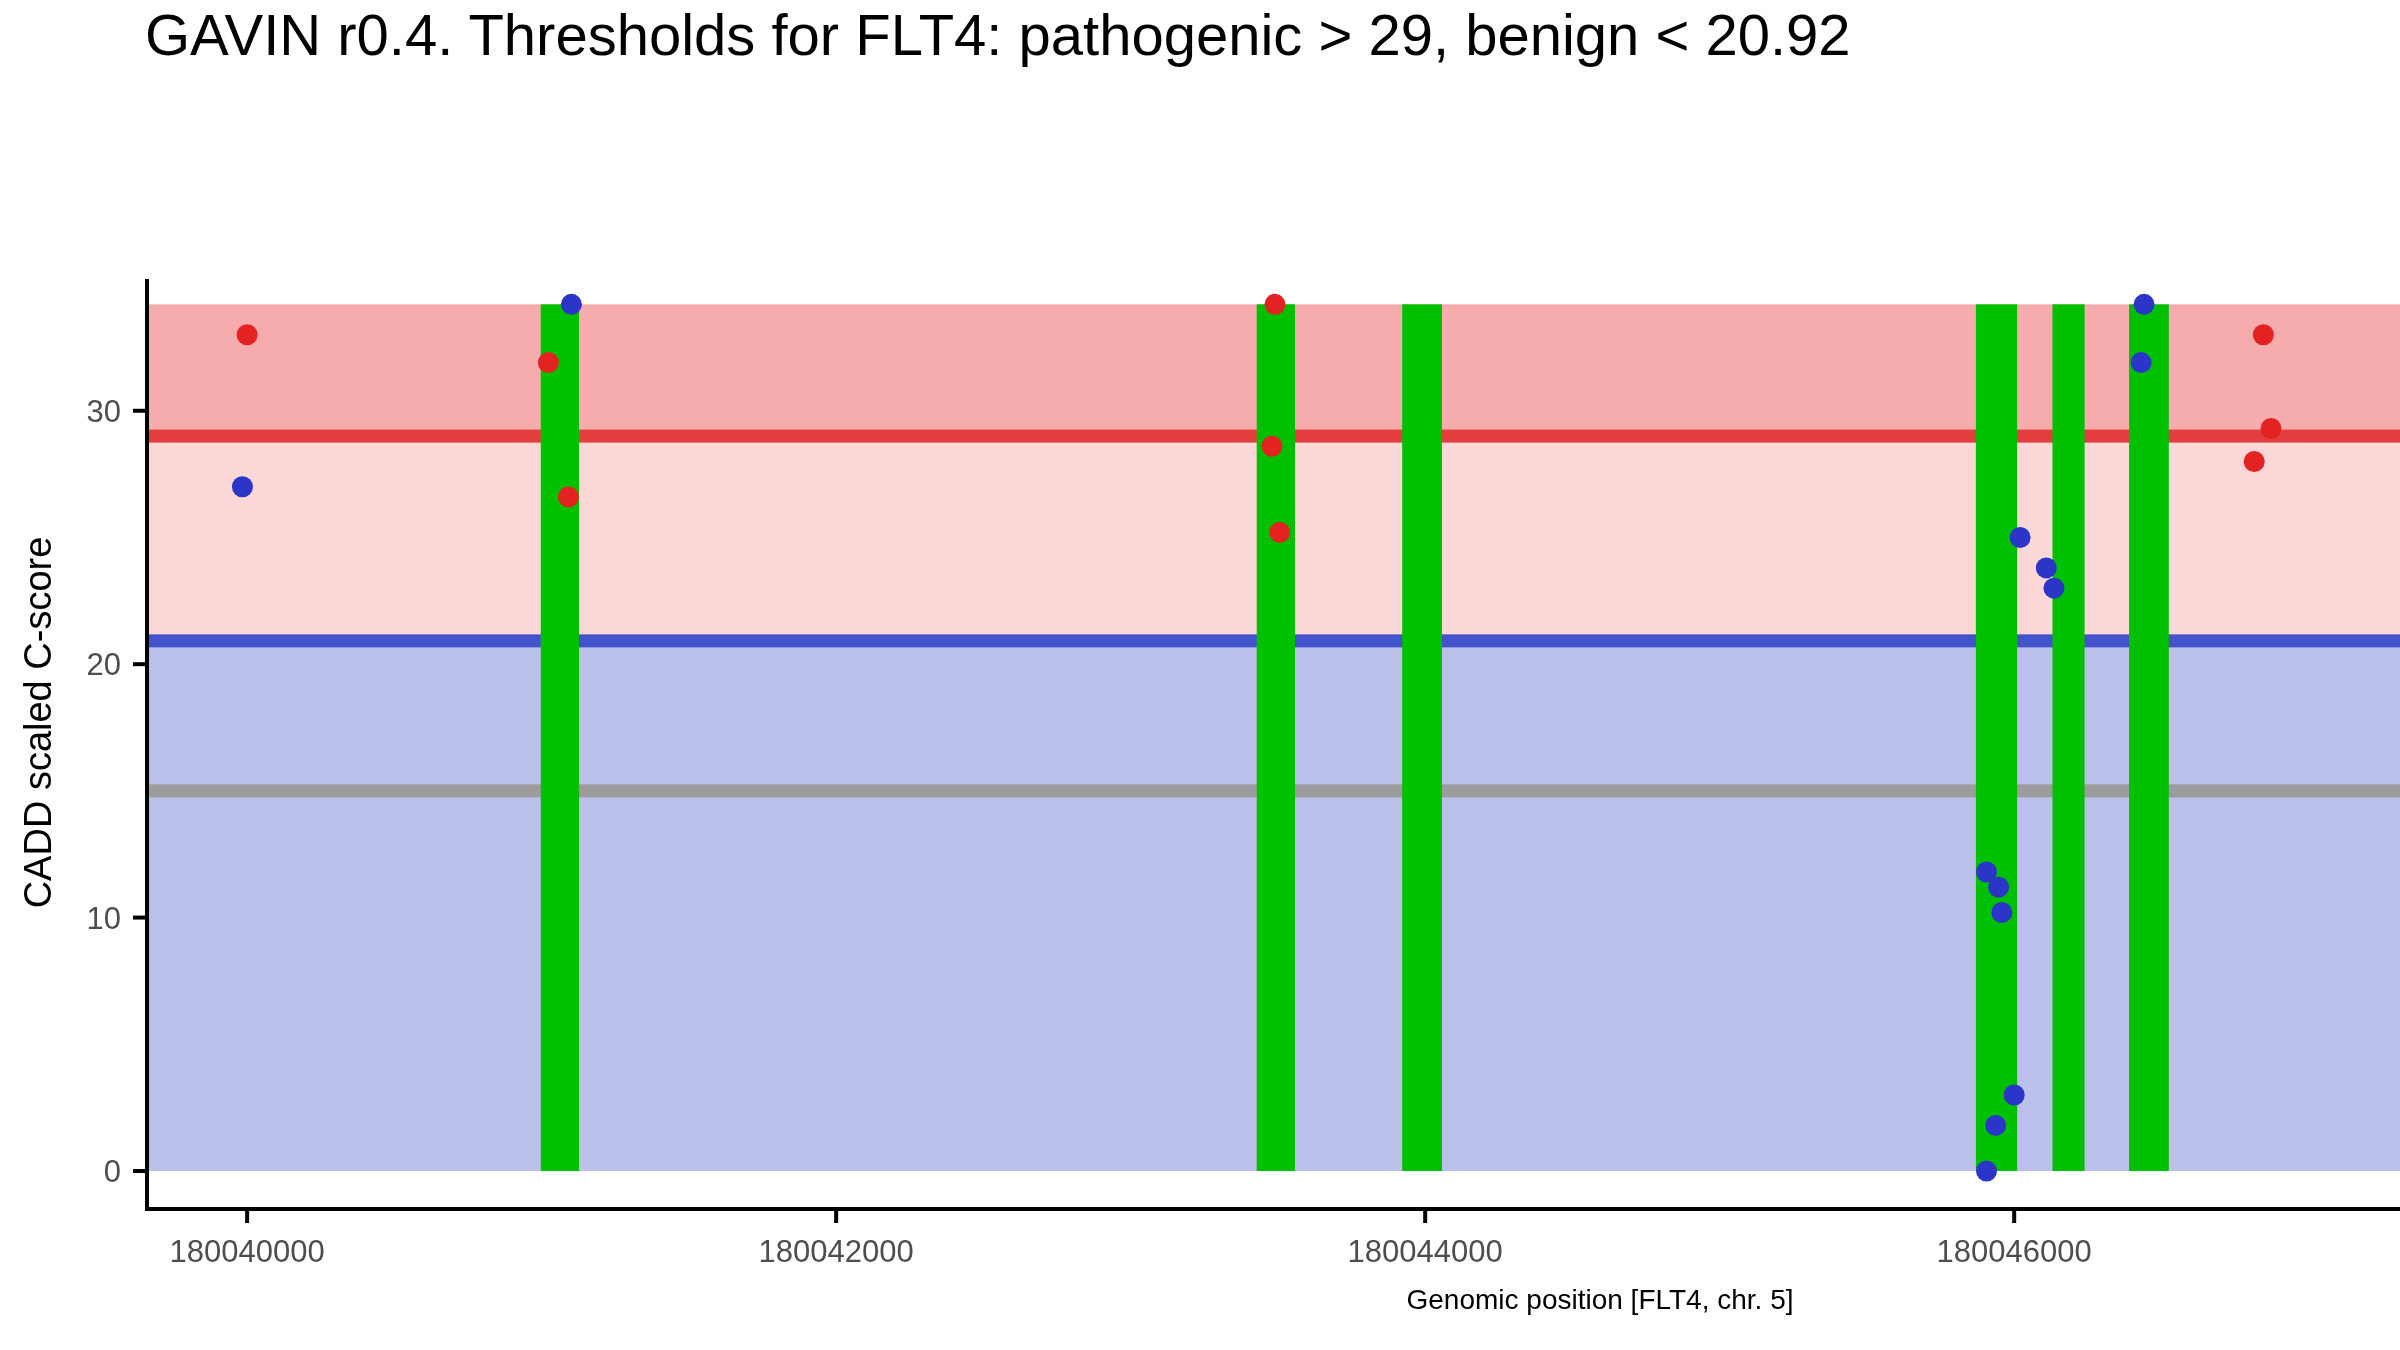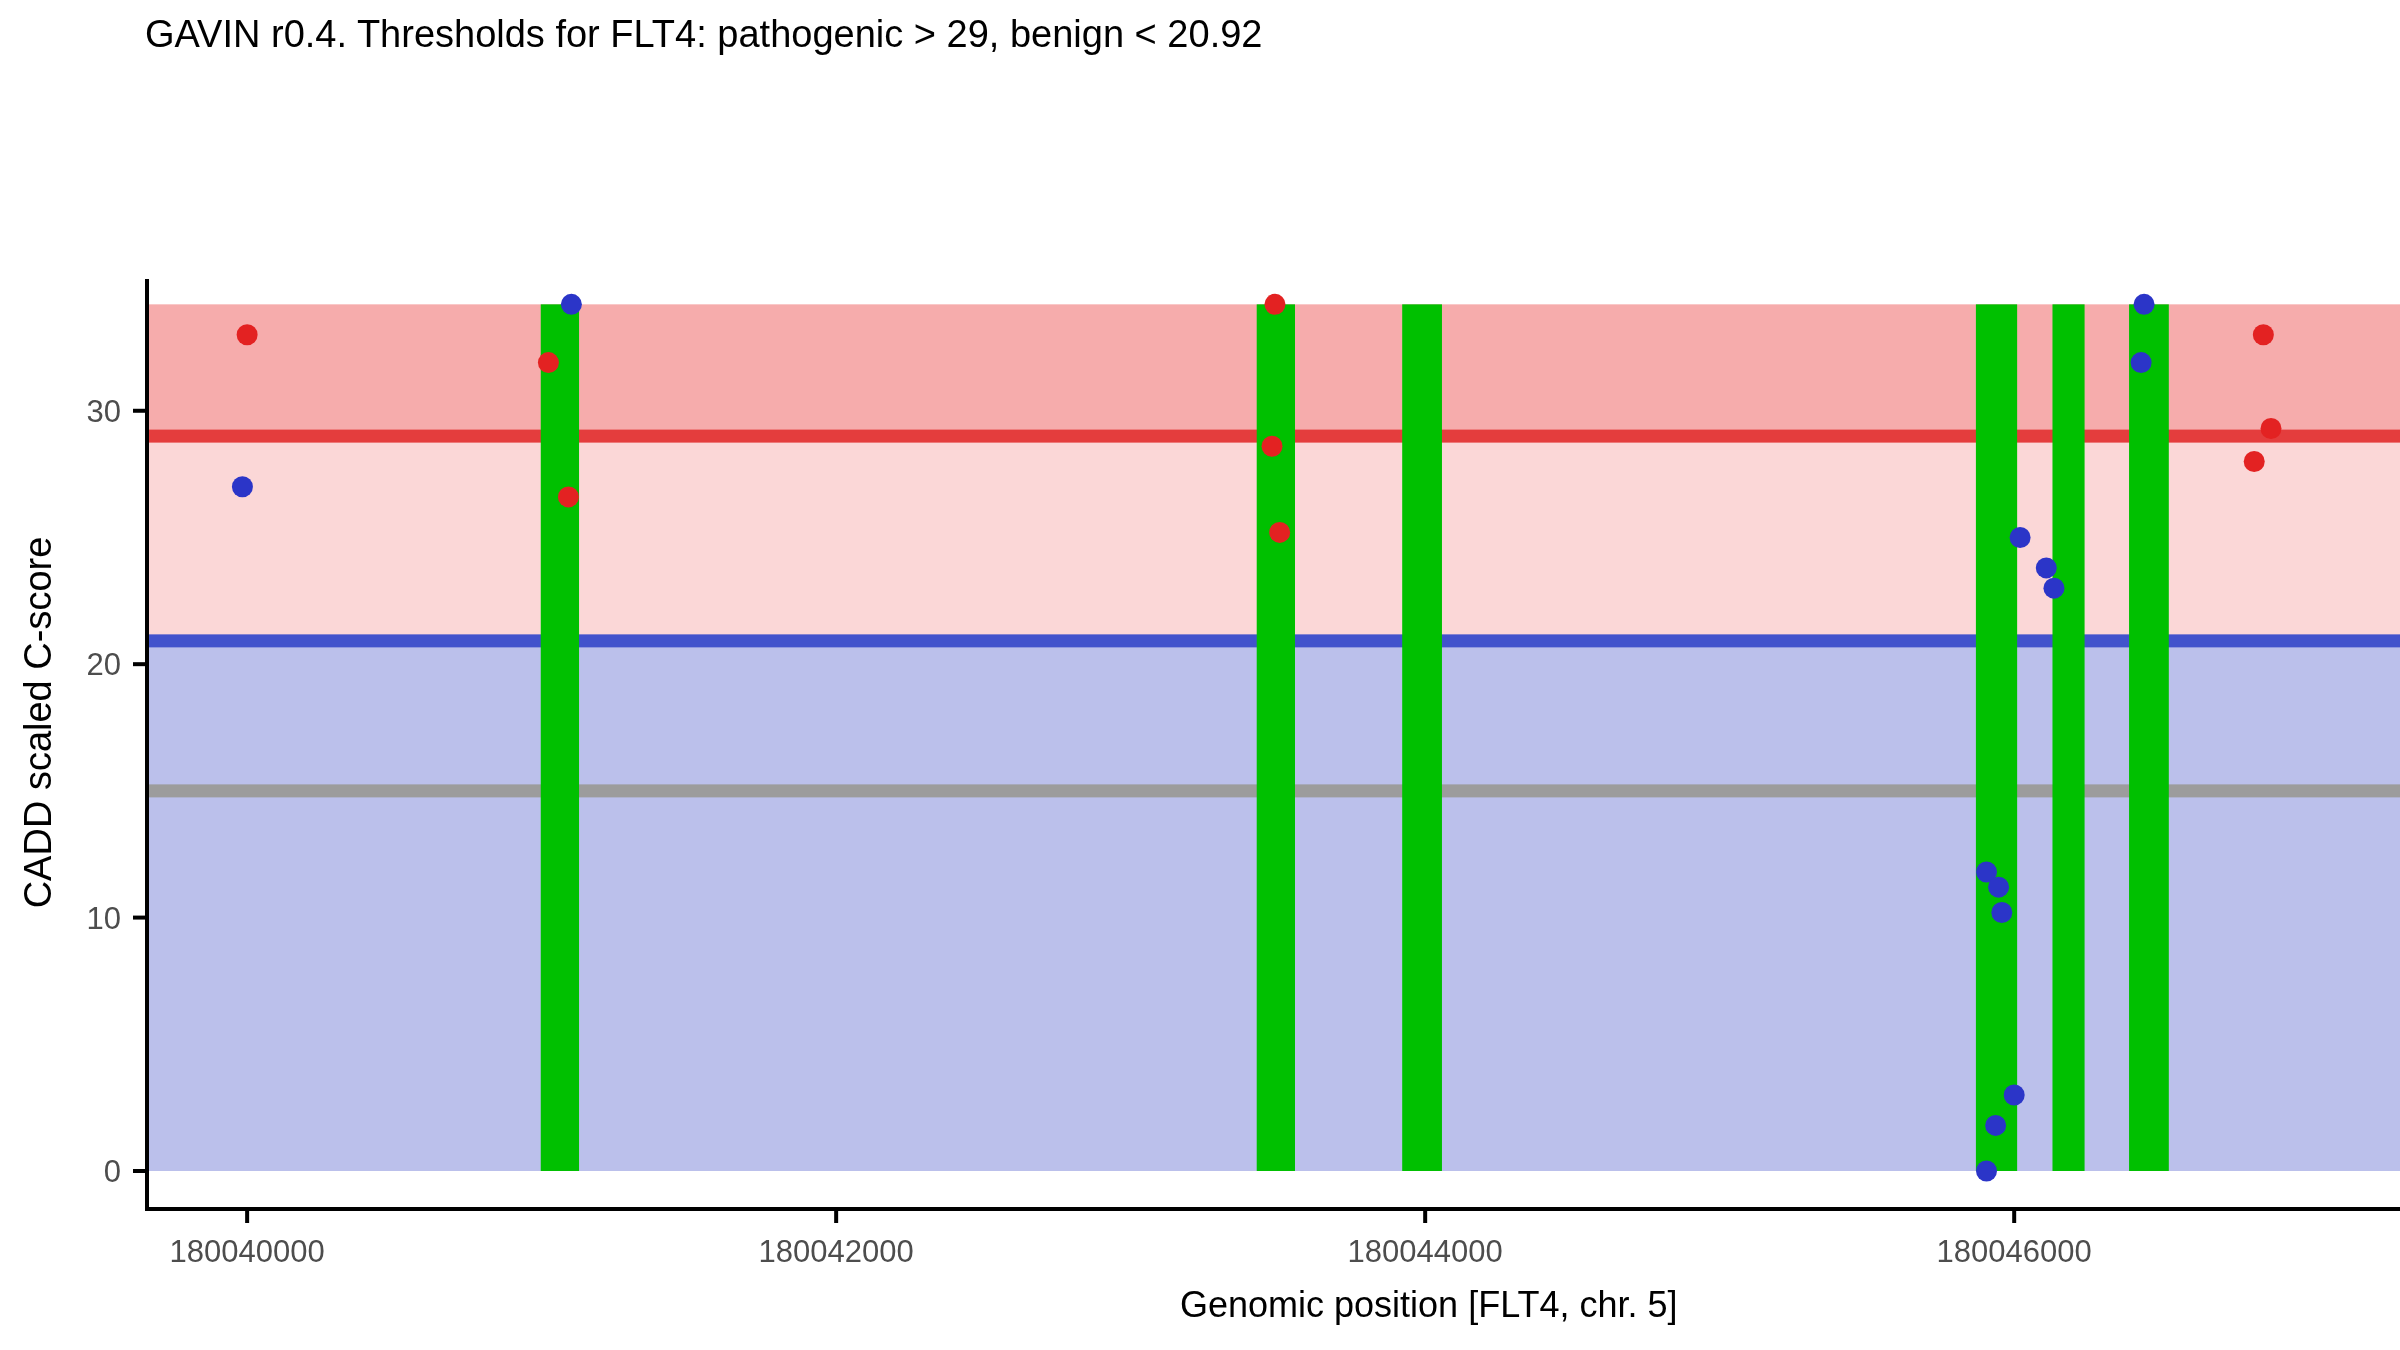--- a/index.html
+++ b/index.html
@@ -9,43 +9,43 @@
     height:1350px;
     background:#ffffff;
     overflow:hidden;
     font-family:"Liberation Sans","DejaVu Sans",sans-serif;
   }
   #chart-svg{position:absolute;left:0;top:0;}
   .title-block{
     position:absolute;
     left:145px;
     top:6px;
-    font-size:38px;
+    font-size:58px;
     line-height:57px;
     color:#000000;
     white-space:nowrap;
   }
   .y-axis-title{
     position:absolute;
     left:-262px;
     top:701px;
     width:600px;
     text-align:center;
     transform:rotate(-90deg);
     transform-origin:center;
     font-size:38px;
     color:#000000;
   }
   .x-axis-title{
     position:absolute;
     left:1180px;
     top:1284px;
     width:840px;
-    text-align:left;
-    font-size:36px;
+    text-align:center;
+    font-size:28px;
     color:#000000;
   }
 </style>
 </head>
 <body>
 
 <div class="figure">
 
   <svg id="chart-svg" width="2400" height="1350">
       <rect x="147" width="2253" y="304.3405994550409" height="131.77111716621255" fill="#F6ACAC"></rect>

